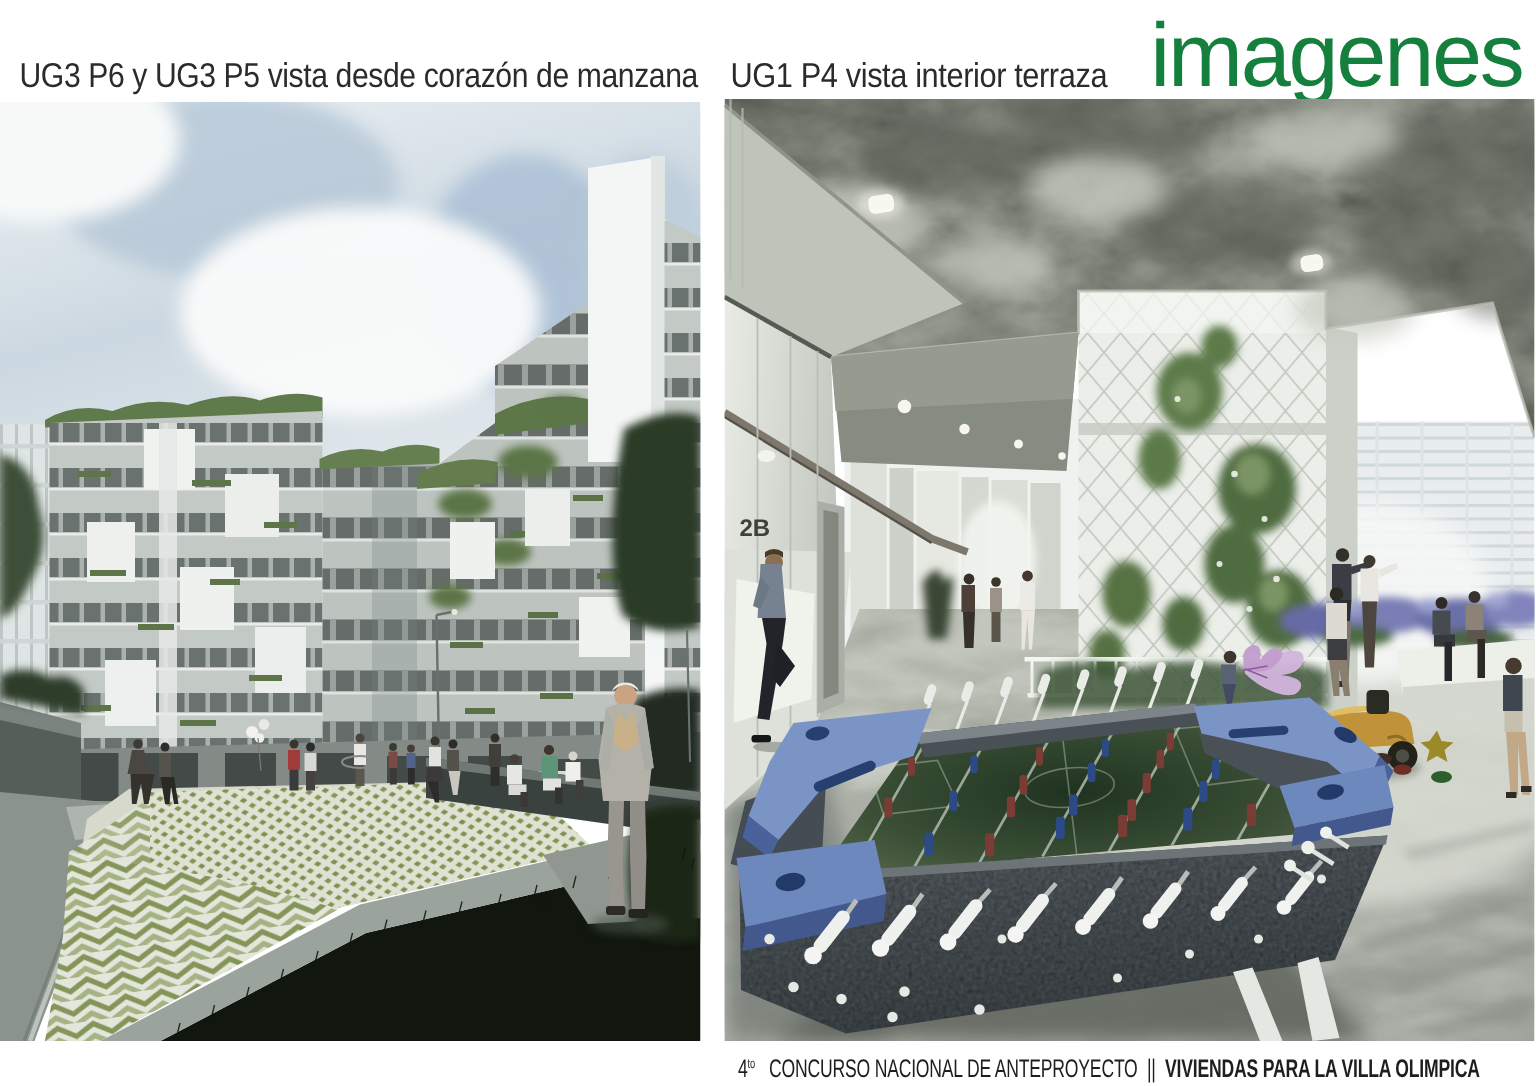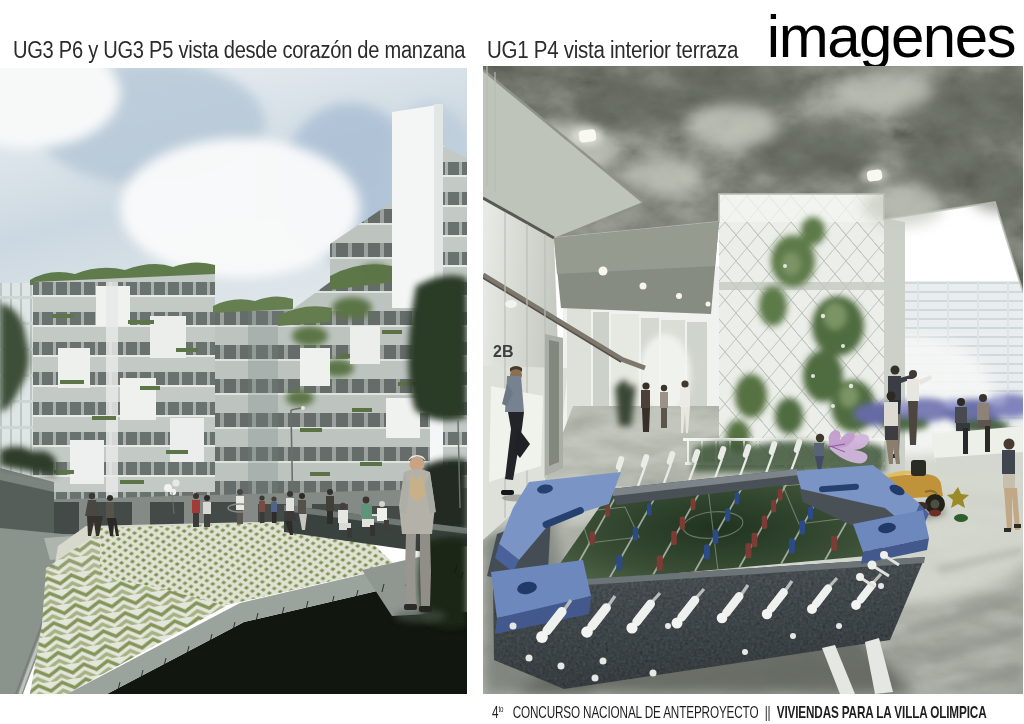--- a/index.html
+++ b/index.html
@@ -1,20 +1,20 @@
 <!DOCTYPE html>
 <html><head>
 <meta charset="utf-8">
 <style>
 html,body{margin:0;padding:0;background:#ffffff;}
 body{width:1024px;height:724px;overflow:hidden;font-family:"Liberation Sans",sans-serif;}
 .page{position:relative;width:1024px;height:724px;background:#ffffff;overflow:hidden;border-radius:28px;}
 .h1{position:absolute;left:13px;top:37px;font-size:23px;color:#2b2b2b;letter-spacing:-0.3px;white-space:nowrap;transform:scaleX(0.873);transform-origin:left top;}
 .h2{position:absolute;left:487px;top:37px;font-size:23px;color:#2b2b2b;letter-spacing:-0.3px;white-space:nowrap;transform:scaleX(0.892);transform-origin:left top;}
-.logo{position:absolute;right:9px;top:7px;font-size:60px;color:#000000;letter-spacing:-1.5px;white-space:nowrap;line-height:1;margin-left:13px;}
+.logo{position:absolute;right:9px;top:7px;font-size:60px;color:#15803d;letter-spacing:-1.5px;white-space:nowrap;line-height:1;margin-left:13px;}
 .caption{position:absolute;left:492px;top:703px;font-size:17px;color:#1e1e1e;white-space:nowrap;letter-spacing:-0.2px;transform:scaleX(0.69);transform-origin:left top;}
 .caption sup{font-size:9px;vertical-align:6px;}
 .caption b{font-weight:bold;}
 svg{position:absolute;display:block;}
 </style>
 </head>
 <body>
 <div class="page">
 
 <div style="position:absolute;left:2px;top:0;width:6px;height:2px;background:#000;"></div>

